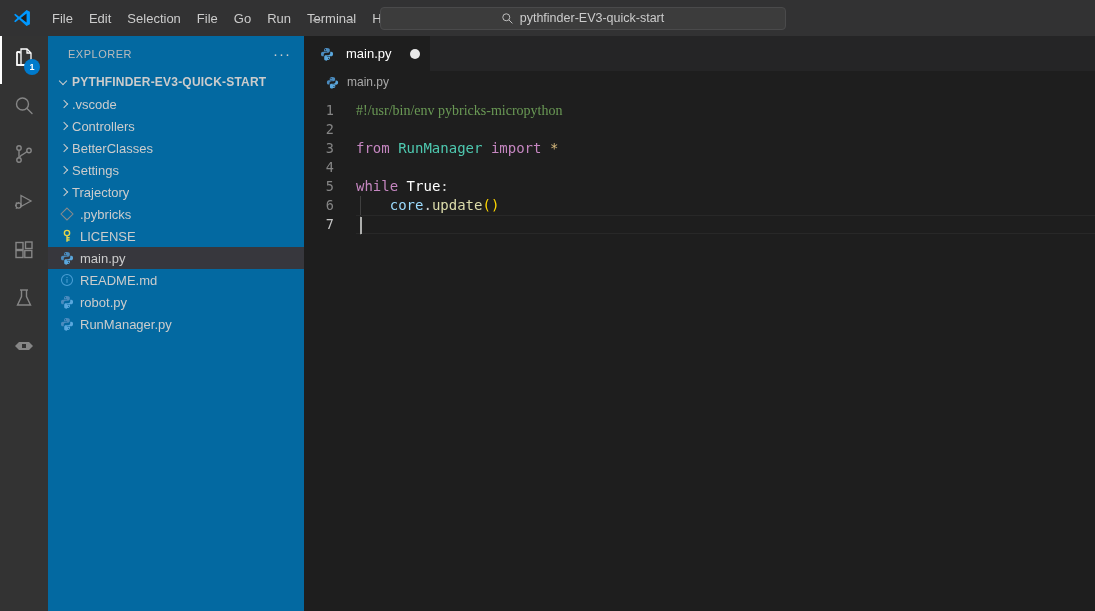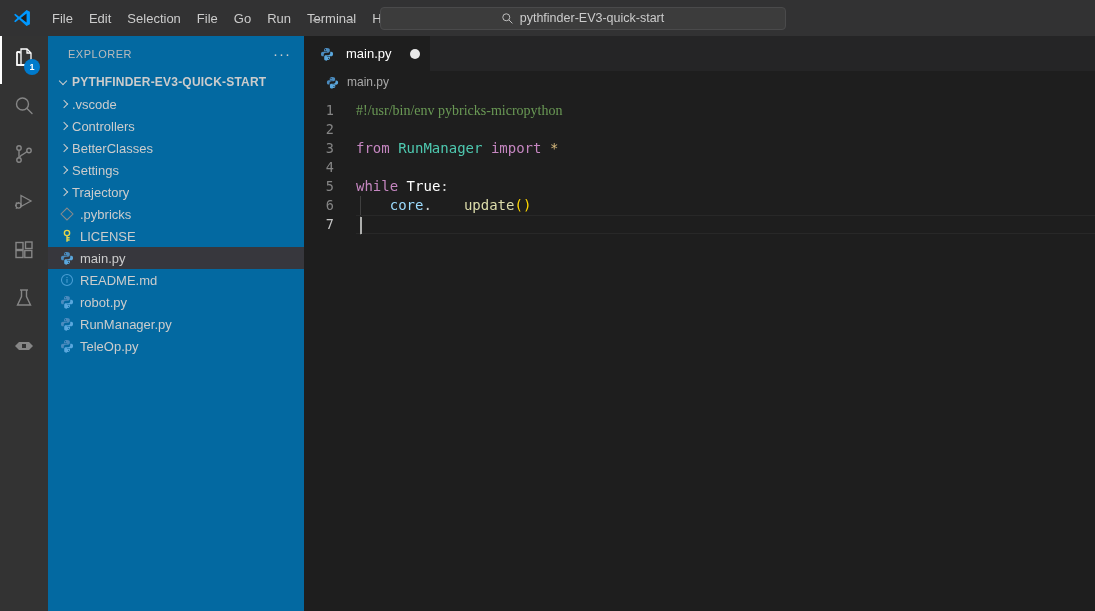--- a/index.html
+++ b/index.html
@@ -192,21 +192,21 @@
     width: 2px; height: 17px; background: #aeafad;
   }
 
   .tok-comment { color: #6a9955; font-family: Liberation Serif, serif; }
   .tok-keyword { color: #c586c0; }
   .tok-class   { color: #4ec9b0; }
   .tok-op      { color: #d7ba7d; }
   .tok-builtin { color: #ffffff; }
   .tok-plain   { color: #d4d4d4; }
   .tok-var     { color: #9cdcfe; }
-  .tok-func    { color: #dcdcaa; margin-left: 32px; }
+  .tok-func    { color: #dcdcaa; }
   .tok-punct   { color: #ffd700; }
 </style>
 </head>
 <body>
 
 <div class="titlebar">
   <div class="vscode-logo">
     <svg width="20" height="20" viewBox="0 0 24 24">
       <path d="M17.5 2.5 L21.5 4.5 L21.5 19.5 L17.5 21.5 L8.5 13.5 L4 17 L2.5 16 L6.5 12 L2.5 8 L4 7 L8.5 10.5 Z" fill="#0098ff"></path>
       <path d="M17.5 6.5 L17.5 17.5 L10.5 12 Z" fill="#1e1e1e"></path>
@@ -433,30 +433,20 @@
         <span class="indent"></span>
         <span class="file-ico">
           <svg width="14" height="14" viewBox="0 0 16 16">
             <path d="M7.9 1.2 c-2 0 -3.3 .7 -3.3 2 v1.6 h3.5 v.5 H3.3 c-1.3 0 -2.2 .9 -2.2 2.6 c0 1.7 .7 2.7 2 2.7 h1.2 v-1.8 c0 -1.3 1 -2.3 2.4 -2.3 h2.6 c1.1 0 1.9 -.8 1.9 -1.8 V3.2 c0 -1.1 -1 -2 -3.3 -2 z M6.2 2.4 c.4 0 .7 .3 .7 .7 c0 .4 -.3 .7 -.7 .7 c-.4 0 -.7 -.3 -.7 -.7 c0 -.4 .3 -.7 .7 -.7 z" fill="#4b8bbe"></path>
             <path d="M8.1 14.8 c2 0 3.3 -.7 3.3 -2 v-1.6 H7.9 v-.5 h4.8 c1.3 0 2.2 -.9 2.2 -2.6 c0 -1.7 -.7 -2.7 -2 -2.7 h-1.2 v1.8 c0 1.3 -1 2.3 -2.4 2.3 H6.7 c-1.1 0 -1.9 .8 -1.9 1.8 v2.3 c0 1.1 1 2 3.3 2 z M9.8 13.6 c-.4 0 -.7 -.3 -.7 -.7 c0 -.4 .3 -.7 .7 -.7 c.4 0 .7 .3 .7 .7 c0 .4 -.3 .7 -.7 .7 z" fill="#5aa7dd"></path>
           </svg>
         </span>
         <span class="tree-label">RunManager.py</span>
       </div>
 
-      <div class="tree-row">
-        <span class="indent"></span>
-        <span class="file-ico">
-          <svg width="14" height="14" viewBox="0 0 16 16">
-            <path d="M7.9 1.2 c-2 0 -3.3 .7 -3.3 2 v1.6 h3.5 v.5 H3.3 c-1.3 0 -2.2 .9 -2.2 2.6 c0 1.7 .7 2.7 2 2.7 h1.2 v-1.8 c0 -1.3 1 -2.3 2.4 -2.3 h2.6 c1.1 0 1.9 -.8 1.9 -1.8 V3.2 c0 -1.1 -1 -2 -3.3 -2 z M6.2 2.4 c.4 0 .7 .3 .7 .7 c0 .4 -.3 .7 -.7 .7 c-.4 0 -.7 -.3 -.7 -.7 c0 -.4 .3 -.7 .7 -.7 z" fill="#4b8bbe"></path>
-            <path d="M8.1 14.8 c2 0 3.3 -.7 3.3 -2 v-1.6 H7.9 v-.5 h4.8 c1.3 0 2.2 -.9 2.2 -2.6 c0 -1.7 -.7 -2.7 -2 -2.7 h-1.2 v1.8 c0 1.3 -1 2.3 -2.4 2.3 H6.7 c-1.1 0 -1.9 .8 -1.9 1.8 v2.3 c0 1.1 1 2 3.3 2 z M9.8 13.6 c-.4 0 -.7 -.3 -.7 -.7 c0 -.4 .3 -.7 .7 -.7 c.4 0 .7 .3 .7 .7 c0 .4 -.3 .7 -.7 .7 z" fill="#5aa7dd"></path>
-          </svg>
-        </span>
-        <span class="tree-label">TeleOp.py</span>
-      </div>
 
     </div>
   </div>
 
   <div class="editor-area">
 
     <div class="tabs-bar">
       <div class="tab">
         <span class="file-ico">
           <svg width="14" height="14" viewBox="0 0 16 16">

